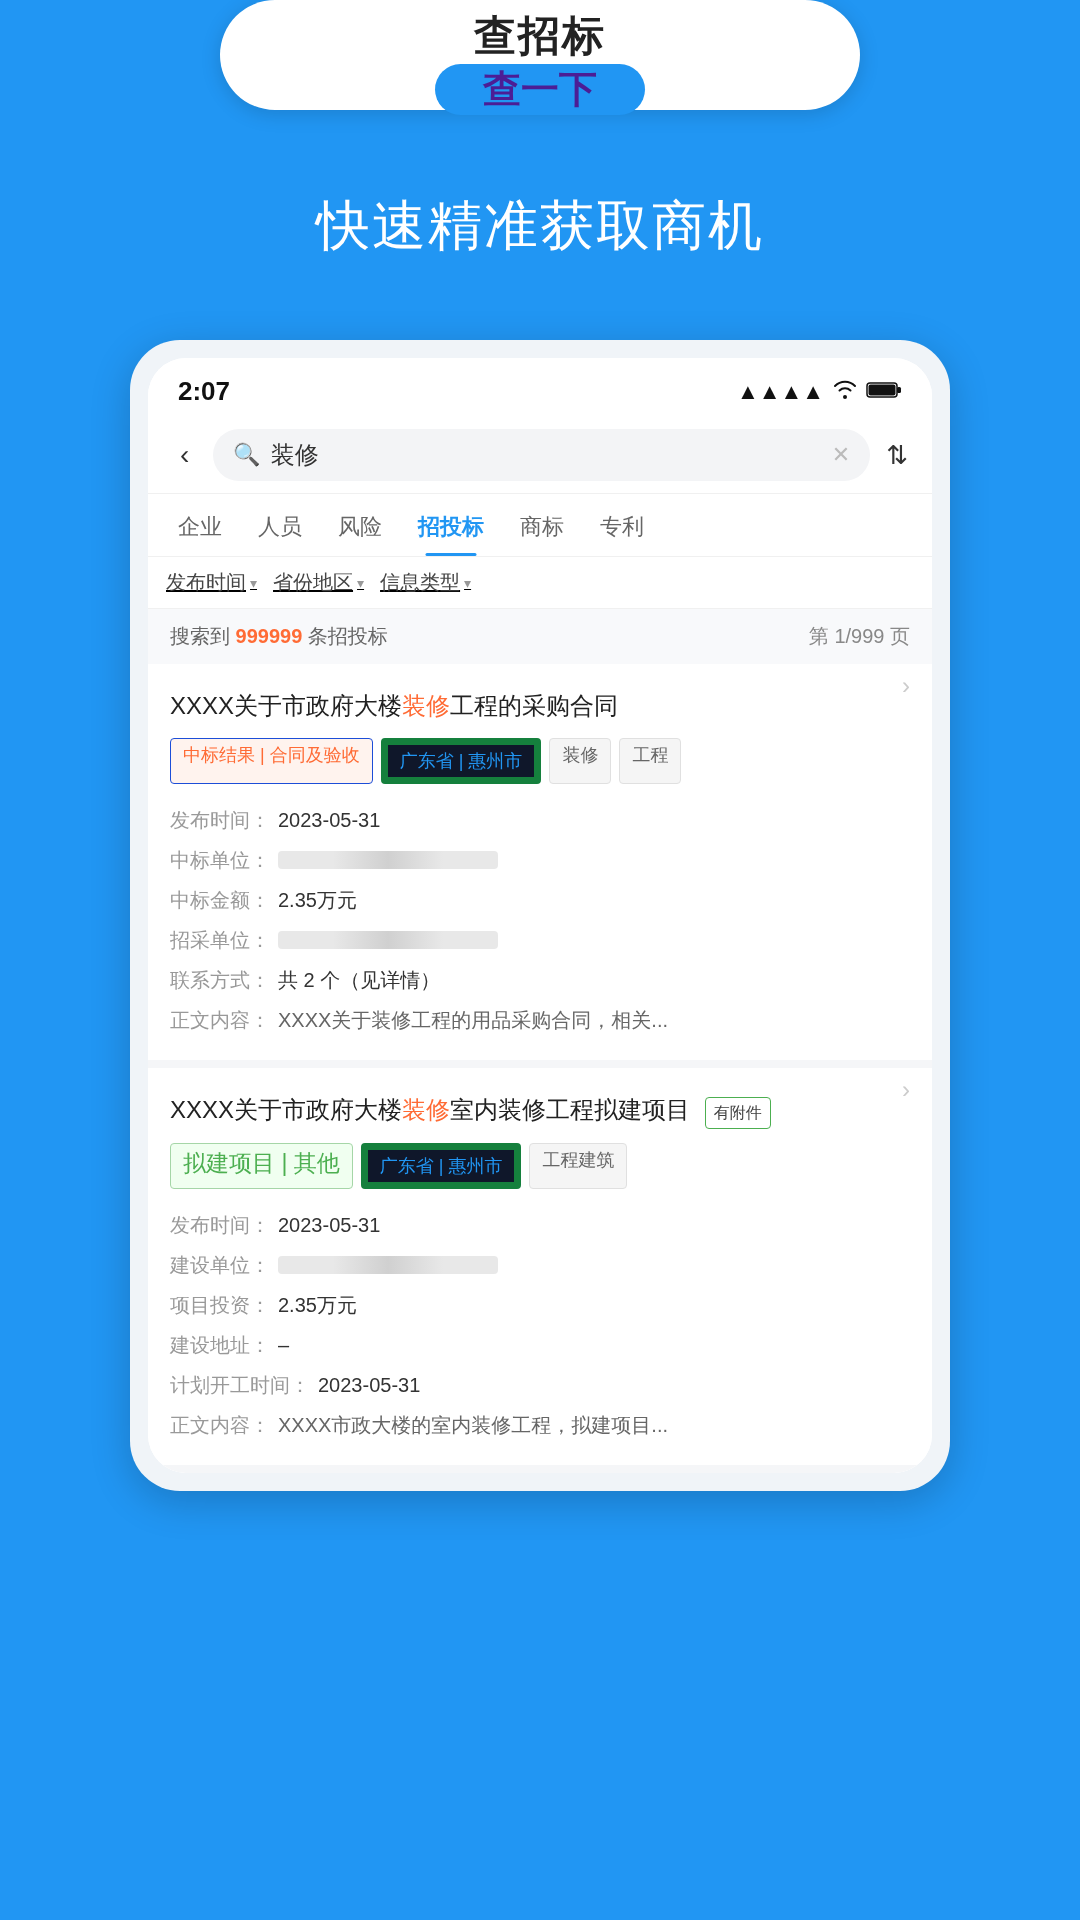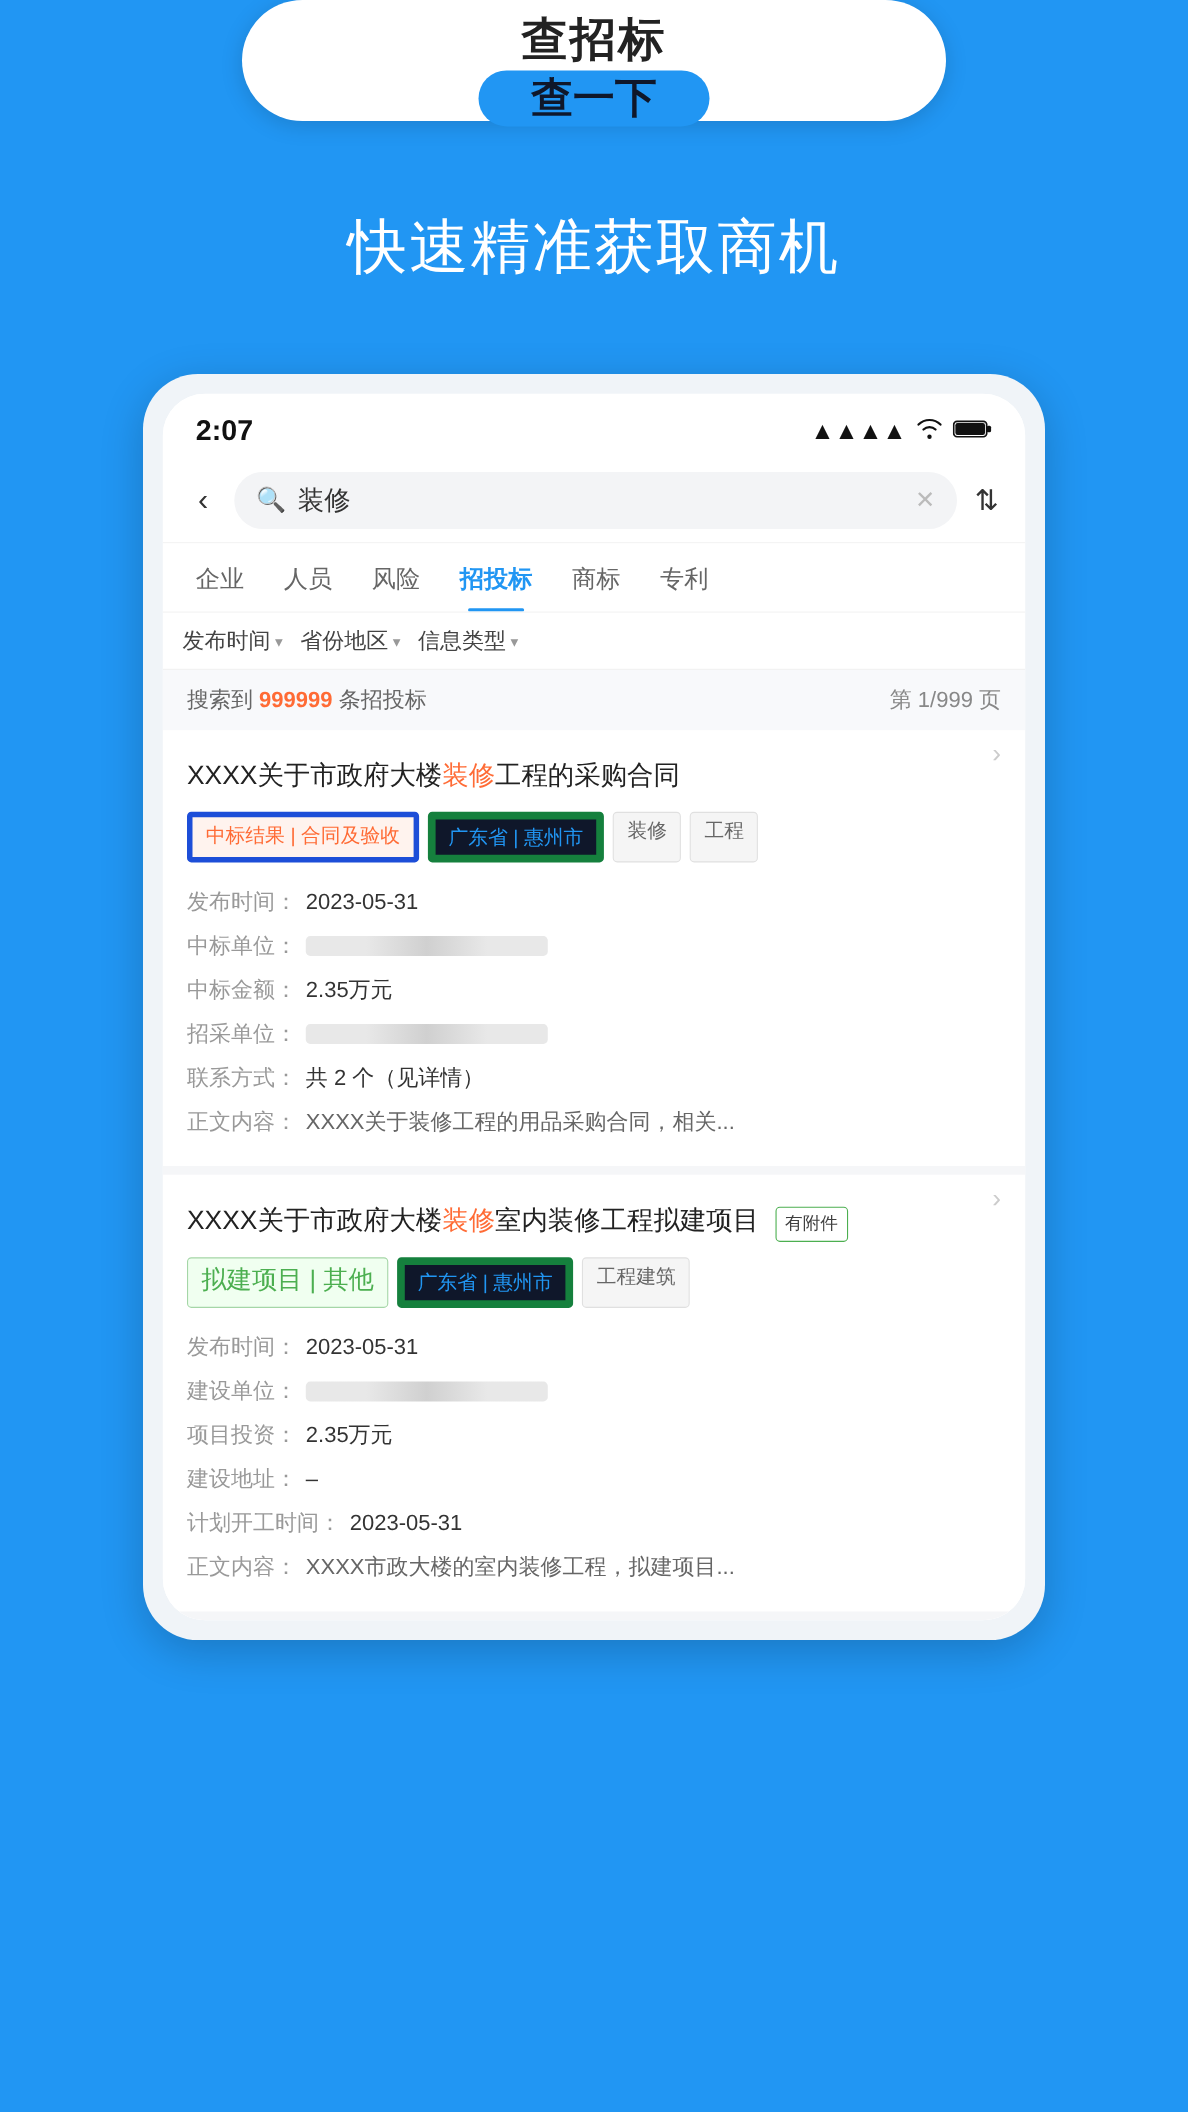--- a/index.html
+++ b/index.html
@@ -34,21 +34,21 @@
       justify-content: center;
     }
     .search-input-text {
       font-size: 42px;
       font-weight: 700;
       color: #222;
       letter-spacing: 2px;
     }
     .search-btn {
       background: #2196F3;
-      color: #0f172a;
+      color: #4c1d95;
       border: none;
       border-radius: 50px;
       height: 104px;
       padding: 0 48px;
       font-size: 38px;
       font-weight: 600;
       cursor: pointer;
       white-space: nowrap;
     }
 
@@ -188,20 +188,21 @@
     }
 
     
     .filter-bar {
       background: white;
       display: flex;
       align-items: center;
       padding: 12px 18px;
       gap: 16px;
       border-bottom: 1px solid #f0f0f0;
+      text-decoration: underline;
     }
     .filter-btn {
       display: flex;
       align-items: center;
       gap: 4px;
       font-size: 20px;
       color: #444;
       cursor: pointer;
     }
     .filter-btn-arrow {
@@ -250,21 +251,21 @@
       margin-bottom: 16px;
     }
     .tag {
       padding: 4px 12px;
       border-radius: 4px;
       font-size: 18px;
     }
     .tag-orange {
       color: #FF6B35;
       background: #FFF3EE;
-      border: 5px solid #1d4ed8;
+      border: 1px solid #1d4ed8;
     }
     .tag-blue {
       color: #2196F3;
       background: #0f172a;
       border: 7px solid #15803d;
     }
     .tag-gray {
       color: #666;
       background: #F5F5F5;
       border: 1px solid #E0E0E0;

